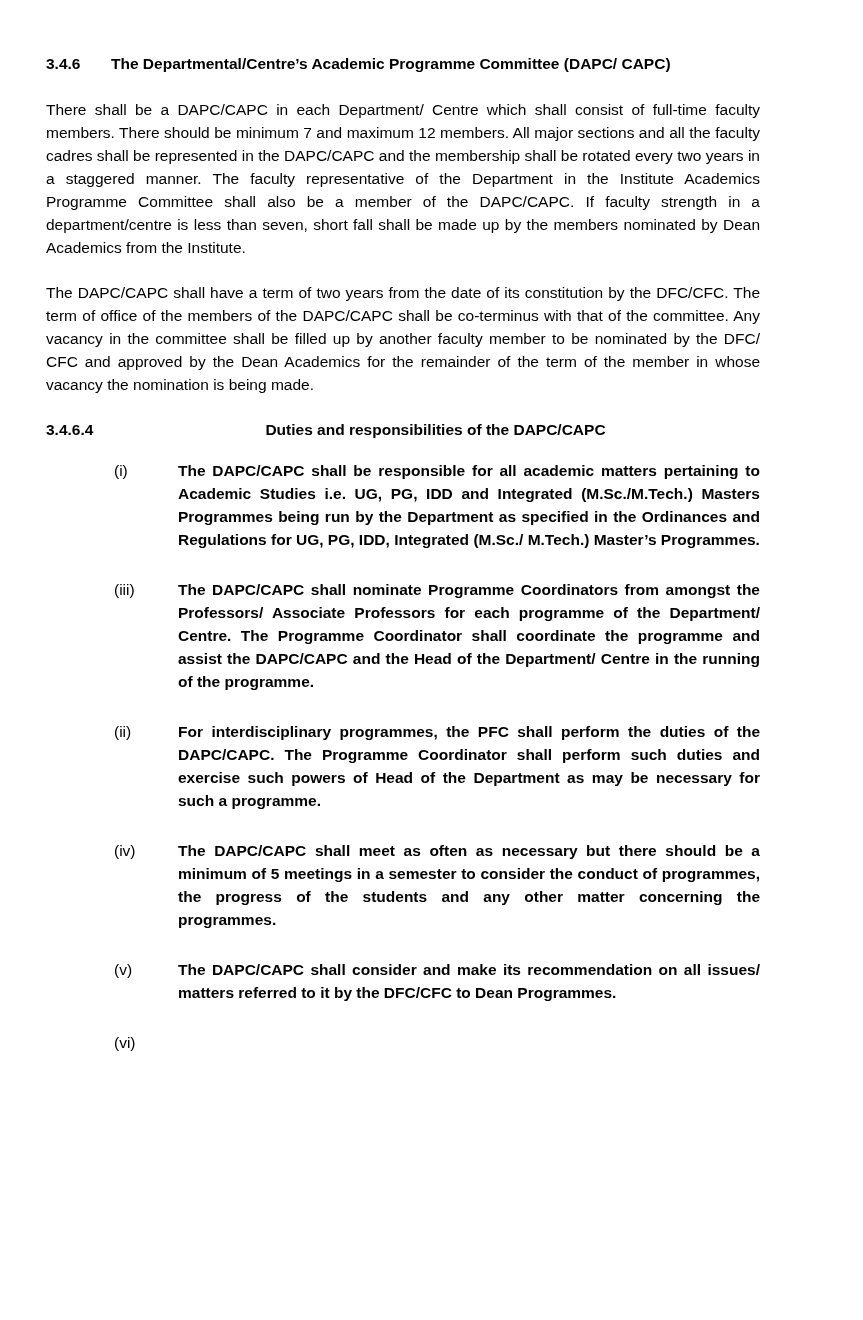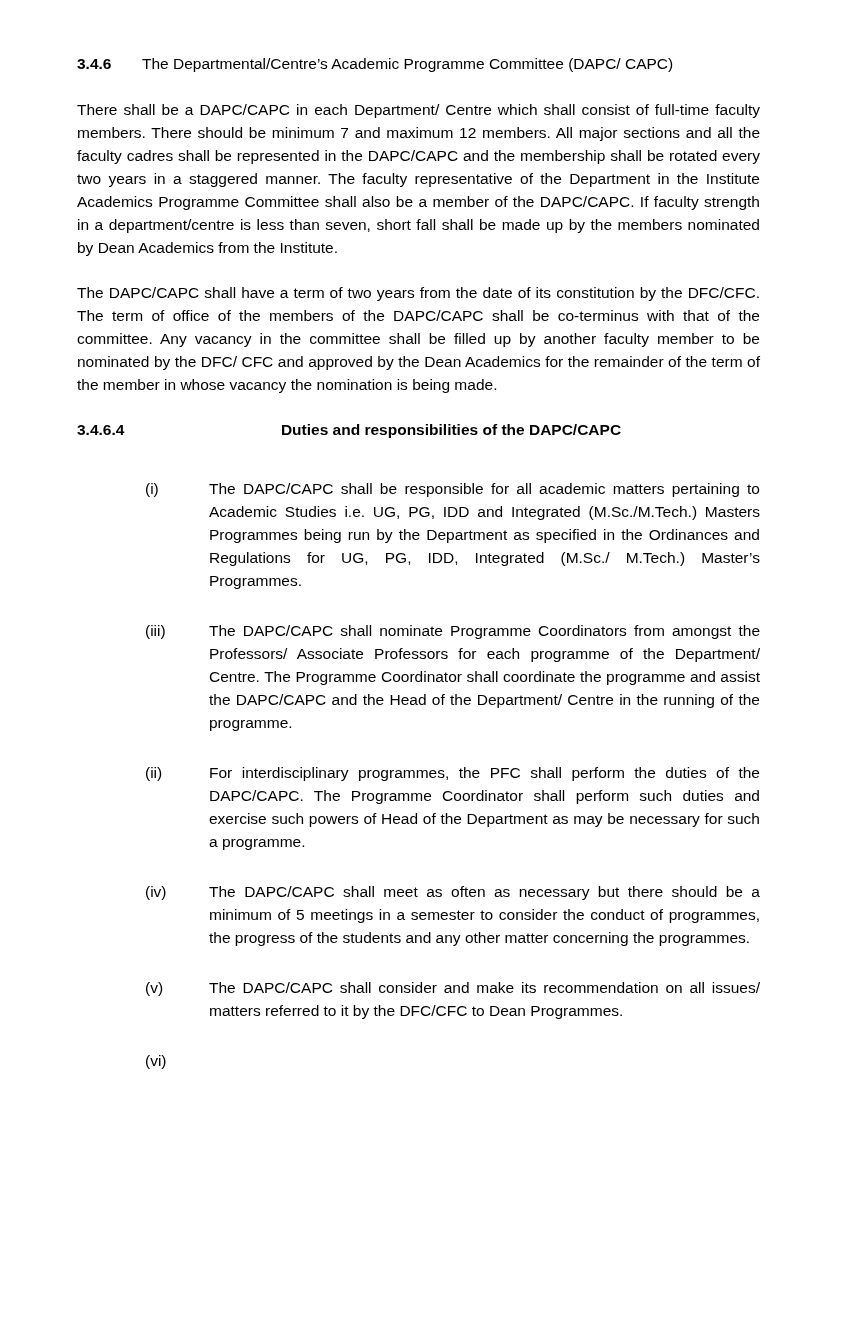--- a/index.html
+++ b/index.html
@@ -14,62 +14,63 @@
     font-family: "Liberation Sans", sans-serif;
     font-size: 15.5px;
     line-height: 23px;
     box-sizing: border-box;
     overflow: hidden;
   }
   .page {
     box-sizing: border-box;
     width: 863px;
     height: 1320px;
-    padding: 52px 103px 20px 77px;
+    padding: 52px 103px 20px 46px;
     background: #ffffff;
   }
   .row {
     display: flex;
     margin-bottom: 22px;
   }
   .row .num {
     flex: 0 0 65px;
     font-weight: bold;
   }
   .row .body {
     flex: 1;
     text-align: justify;
   }
   .row.heading {
     margin-bottom: 23px;
   }
   .row.heading .body {
-    font-weight: normal;
+    font-weight: bold;
     text-align: left;
   }
   .row.subheading {
-    margin-bottom: 36px;
+    margin-bottom: 18px;
   }
   .row.subheading .body {
     font-weight: bold;
     text-align: center;
   }
   .duties {
     margin-left: 68px;
   }
   .duty {
     display: flex;
     margin-bottom: 27px;
   }
   .duty .label {
     flex: 0 0 64px;
   }
   .duty .body {
     flex: 1;
     text-align: justify;
+    font-weight: bold;
   }
 </style>
 </head>
 <body>
 
 <div class="page">
 
   <div class="row heading">
     <span class="num">3.4.6</span>
     <span class="body">The Departmental/Centre’s Academic Programme Committee (DAPC/ CAPC)</span>

